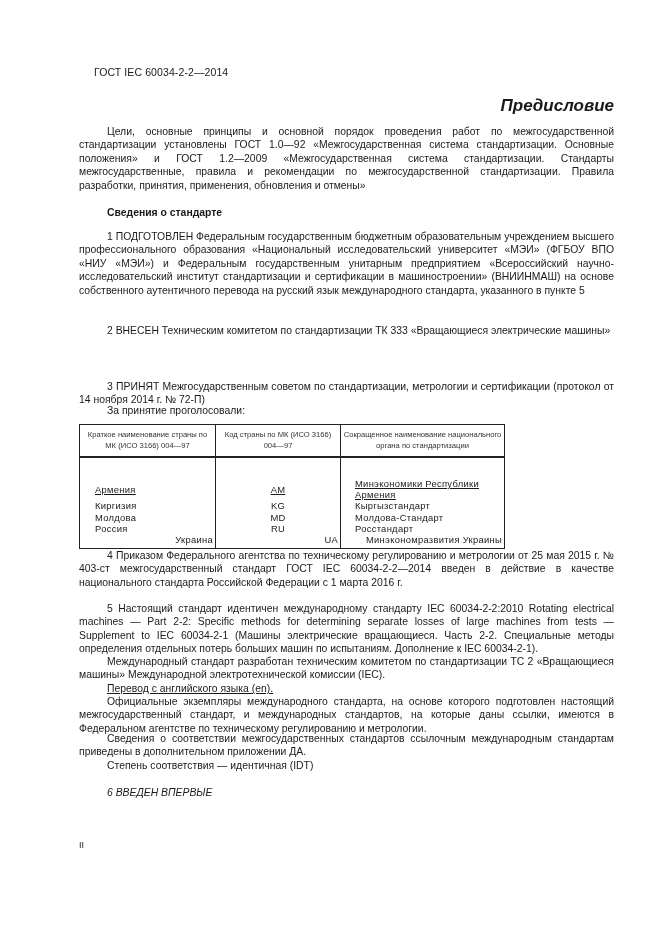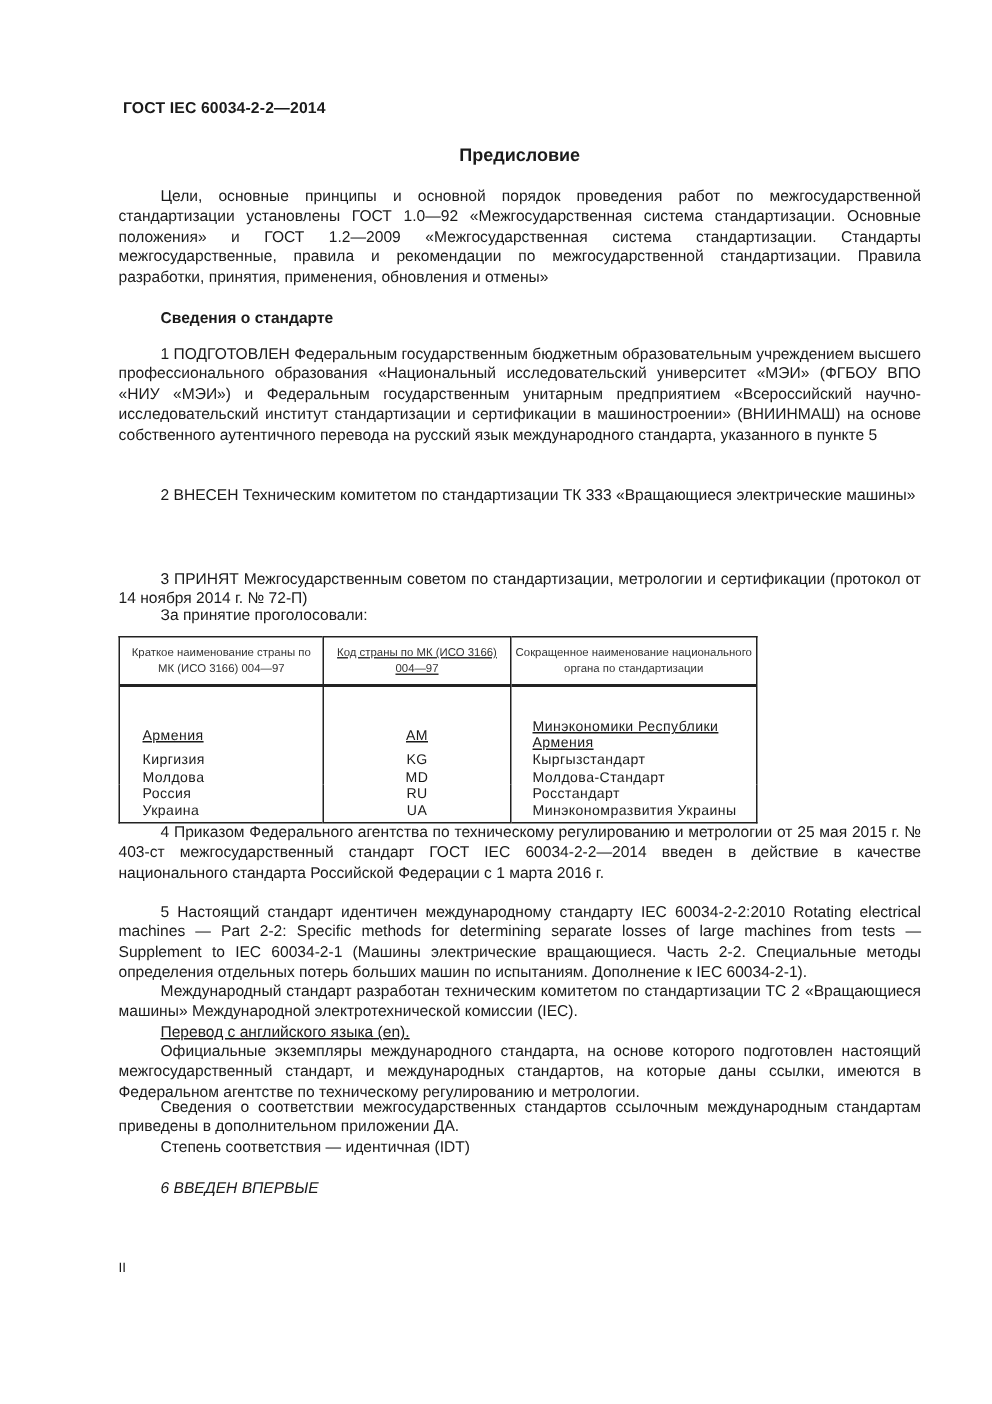--- a/index.html
+++ b/index.html
@@ -3,26 +3,26 @@
 <meta charset="utf-8">
 <style>
   html, body { margin: 0; padding: 0; background: #ffffff; }
   body {
     width: 661px; height: 936px; position: relative; overflow: hidden;
     font-family: "Liberation Sans", "DejaVu Sans", sans-serif;
     color: #1a1a1a;
   }
   .page { position: absolute; left: 0; top: 0; width: 661px; height: 936px; }
   .header-code {
-    position: absolute; left: 82px; top: 66px;
-    font-size: 10.5px; font-weight: bold; letter-spacing: 0.1px;
+    position: absolute; left: 94px; top: 66px;
+    font-size: 10.5px; font-weight: normal; letter-spacing: 0.1px;
   }
   .title {
     position: absolute; left: 79px; width: 535px; top: 96px;
-    text-align: center; font-size: 12px; font-weight: bold;
+    text-align: right; font-size: 17px; font-weight: bold; font-style: italic;
   }
   .para {
     position: absolute; left: 79px; width: 535px;
     font-size: 10.4px; line-height: 13.4px; text-align: justify;
     text-indent: 28px;
   }
   .subhead {
     position: absolute; left: 107px; top: 207px;
     font-size: 10.4px; font-weight: bold;
   }
@@ -38,21 +38,21 @@
     padding: 3px 2px 4px 2px; text-align: center; vertical-align: middle;
     border-right: 1px solid #222; border-bottom: 2px solid #222; height: 24px;
   }
   table.votes th:last-child { border-right: none; }
   table.votes td {
     font-size: 9.4px; line-height: 11.2px; padding: 0 2px;
     border-right: 1px solid #222; letter-spacing: 0.3px;
   }
   table.votes td:last-child { border-right: none; }
   table.votes tr.first td { padding-top: 20px; text-decoration: underline; }
-  table.votes tr.last td { padding-bottom: 3px; }
+  table.votes tr.last td { padding-bottom: 3px; text-align: right; }
   td.c1 { padding-left: 15px !important; width: 118px; }
   td.c2 { text-align: center; width: 120px; }
   td.c3 { padding-left: 14px !important; margin-top: 43px; }
   .page-num {
     position: absolute; left: 79px; top: 840px; font-size: 9px;
   }
 </style>
 </head>
 <body>
 
@@ -71,21 +71,21 @@
   <div class="para" style="top:324px;">2 ВНЕСЕН Техническим комитетом по стандартизации ТК 333 «Вращающиеся электрические машины»</div>
 
   <div class="para" style="top:380px;">3 ПРИНЯТ Межгосударственным советом по стандартизации, метрологии и сертификации (протокол от 14 ноября 2014 г. № 72-П)</div>
 
   <div class="vote-label">За принятие проголосовали:</div>
 
   <table class="votes">
     <thead>
       <tr>
         <th style="width:130px;">Краткое наименование страны по МК (ИСО 3166) 004—97</th>
-        <th style="width:120px;text-decoration:underline;">Код страны по МК (ИСО 3166) 004—97</th>
+        <th style="width:120px;">Код страны по МК (ИСО 3166) 004—97</th>
         <th>Сокращенное наименование национального органа по стандартизации</th>
       </tr>
     </thead>
     <tbody>
       <tr class="first">
         <td class="c1">Армения</td>
         <td class="c2">AM</td>
         <td class="c3">Минэкономики Республики Армения</td>
       </tr>
       <tr>

